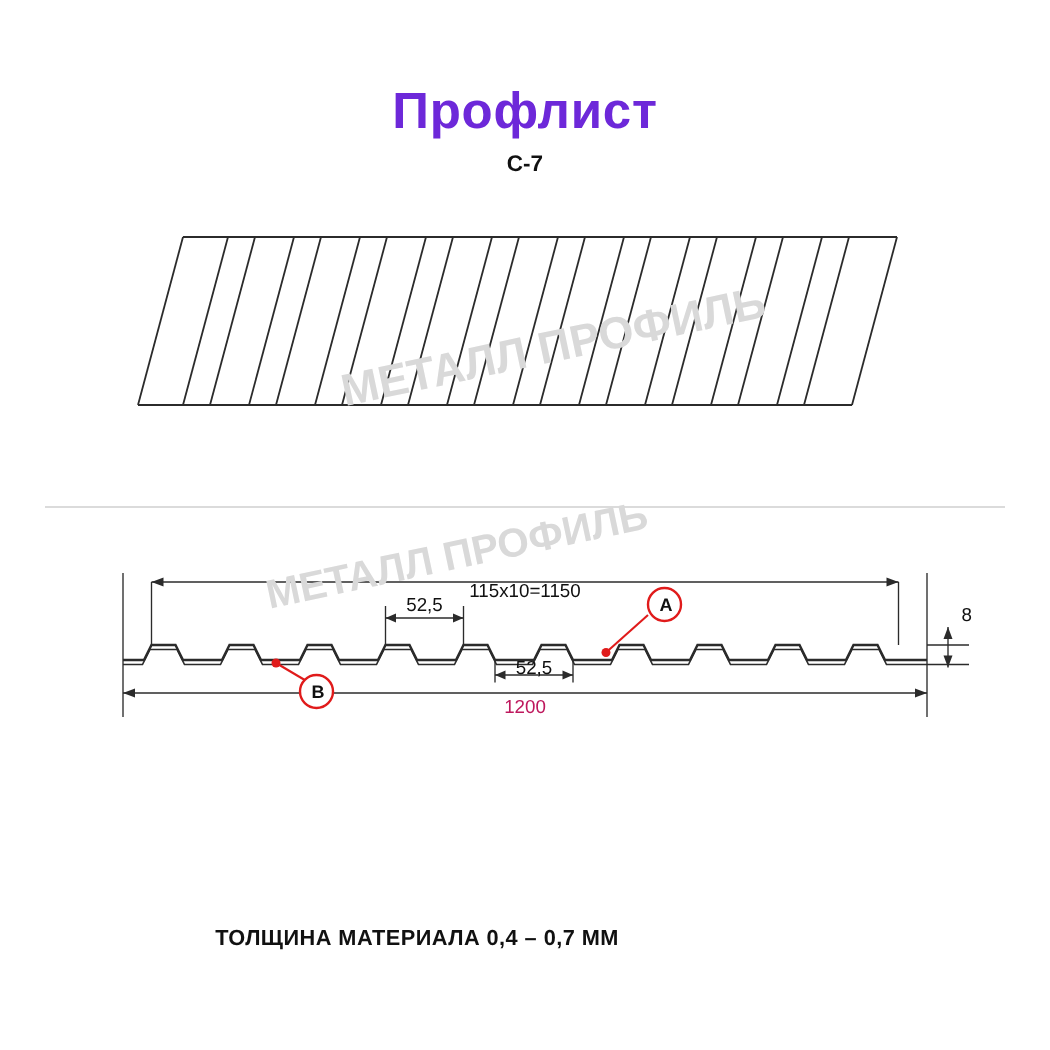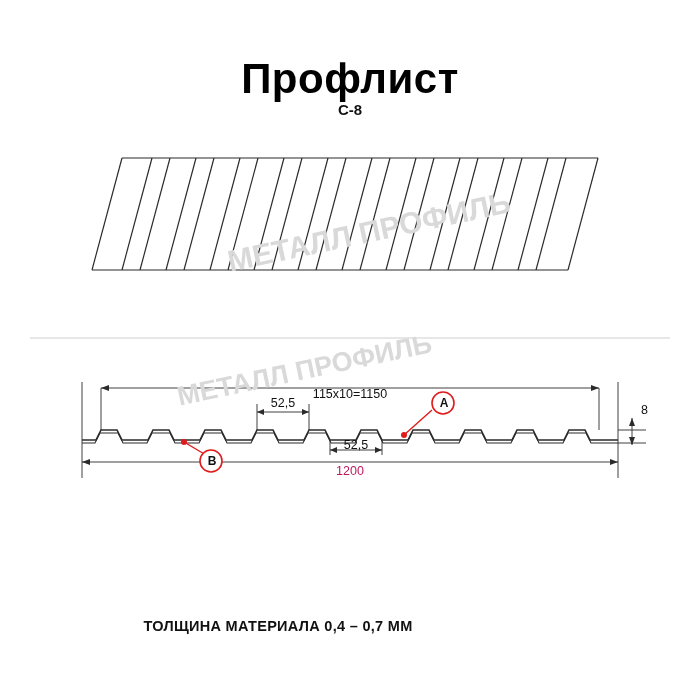--- a/index.html
+++ b/index.html
@@ -20,24 +20,24 @@
     inset: 0;
     width: 700px;
     height: 700px;
   }
   .title {
     position: absolute;
     top: 55px;
     left: 0;
     width: 700px;
     text-align: center;
-    font-size: 42px;
+    font-size: 34px;
     font-weight: bold;
     letter-spacing: 0.5px;
-    color: #000000;
+    color: #6d28d9;
   }
   .subtitle {
     position: absolute;
     top: 101px;
     left: 0;
     width: 700px;
     text-align: center;
     font-size: 15px;
     font-weight: bold;
     color: #111111;
@@ -78,21 +78,21 @@
     font-size: 27px;
     transform: rotate(-12deg);
   }
 </style>
 </head>
 <body>
 
 <div class="page">
 
   <div class="title">Профлист</div>
-  <div class="subtitle">C-8</div>
+  <div class="subtitle">C-7</div>
 
   <svg class="svg-layer" width="700" height="700" viewBox="0 0 700 700">
     <g fill="none" stroke="#2b2b2b" stroke-width="1.2" stroke-linejoin="miter">
 
       <path d="M122,158 L598,158"></path>
 
       <path d="M92,270 L568,270"></path>
 
       <path d="M122,158 L92,270"></path>
 

